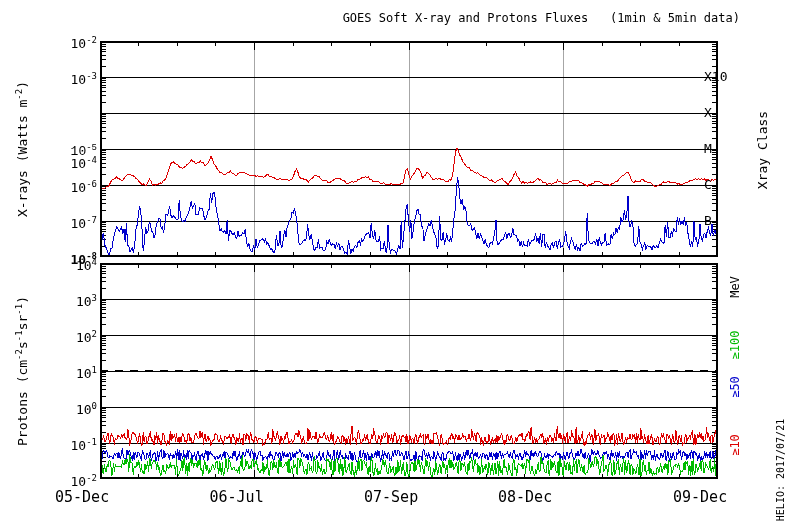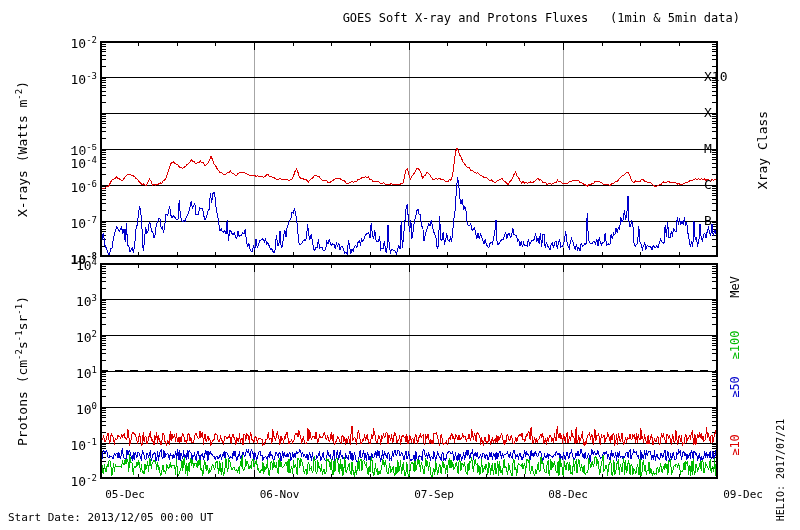--- a/index.html
+++ b/index.html
@@ -2,21 +2,21 @@
 <html><head>
 <meta charset="utf-8">
 <style>
   html,body{margin:0;padding:0;background:#ffffff;}
   .fig{position:relative;width:800px;height:530px;background:#ffffff;overflow:hidden;
        font-family:"DejaVu Sans Mono","Liberation Mono",monospace;color:#000;}
   .title{position:absolute;left:0;top:11px;width:740px;text-align:right;font-size:12px;white-space:pre;}
   .panel{position:absolute;overflow:visible;}
   .ytick{position:absolute;width:64px;text-align:right;font-size:13px;line-height:14px;}
   .ytick sup,.vlabel sup{font-size:9px;}
-  .xtick{position:absolute;width:90px;text-align:right;font-size:11px;top:488px;}
+  .xtick{position:absolute;width:90px;text-align:left;font-size:15px;top:488px;}
   .vlabel{position:absolute;white-space:nowrap;transform:translate(-50%,-50%) rotate(-90deg);font-size:13px;}
   .rclass{position:absolute;left:704px;font-size:13px;line-height:14px;}
   .startdate{position:absolute;left:8px;top:511px;font-size:11px;}
   .helio{font-size:10px;}
 </style>
 </head>
 <body>
 
 <div class="fig">
   <div class="title">GOES Soft X-ray and Protons Fluxes   (1min &amp; 5min data)</div>
@@ -52,21 +52,20 @@
       <path d="M0.0 190.3L0.9 195.7L1.8 197.3L2.7 189.9L3.6 187.8L4.5 189.3L5.4 189.9L6.3 187.9L7.2 189.5L8.1 194.4L9.0 195.1L9.9 192.8L10.8 194.0L11.7 193.5L12.6 195.1L13.5 195.7L14.4 189.9L15.3 192.4L16.2 190.8L17.1 190.9L18.0 194.6L18.9 189.5L19.8 194.2L20.7 195.4L21.6 188.6L22.5 185.3L23.4 194.6L24.3 195.3L25.2 195.3L26.1 197.7L27.0 187.3L27.9 192.1L28.8 188.5L29.7 187.2L30.6 192.0L31.5 194.9L32.4 196.5L33.3 189.4L34.2 197.3L35.1 189.0L36.0 192.0L36.9 194.5L37.8 189.7L38.7 189.2L39.6 191.3L40.5 194.1L41.4 197.6L42.3 187.7L43.2 189.0L44.1 192.3L45.0 195.8L45.9 197.1L46.8 190.6L47.7 190.4L48.6 195.3L49.5 190.8L50.4 187.5L51.3 198.0L52.2 194.4L53.1 190.8L54.0 191.4L54.9 189.3L55.8 197.5L56.7 197.8L57.6 188.0L58.5 197.8L59.4 191.5L60.3 187.9L61.2 187.1L62.1 195.1L63.0 195.1L63.9 187.5L64.8 195.1L65.7 190.6L66.6 191.7L67.5 190.5L68.4 191.7L69.3 197.0L70.2 191.0L71.1 192.9L72.0 192.5L72.9 195.3L73.8 192.2L74.7 194.1L75.6 187.8L76.5 196.7L77.4 185.7L78.3 196.7L79.2 186.9L80.1 197.9L81.0 190.3L81.9 192.3L82.8 196.1L83.7 187.2L84.6 197.0L85.5 192.5L86.4 197.0L87.3 186.9L88.2 196.2L89.1 187.2L90.0 189.2L90.9 189.3L91.8 198.2L92.7 192.5L93.6 193.1L94.5 190.7L95.4 195.1L96.3 198.2L97.2 188.9L98.1 188.4L99.0 192.4L99.9 197.3L100.8 192.5L101.7 192.1L102.6 190.5L103.5 197.0L104.4 194.1L105.3 187.5L106.2 191.5L107.1 188.2L108.0 197.6L108.9 188.3L109.8 190.9L110.7 189.1L111.6 191.4L112.5 191.2L113.4 193.9L114.3 193.7L115.2 196.0L116.1 193.8L117.0 192.9L117.9 195.5L118.8 194.9L119.7 193.0L120.6 191.6L121.5 196.6L122.4 191.8L123.3 192.4L124.2 188.4L125.1 195.9L126.0 188.8L126.9 190.1L127.8 191.4L128.7 193.6L129.6 194.8L130.5 193.9L131.4 194.4L132.3 195.4L133.2 188.0L134.1 193.2L135.0 188.2L135.9 193.9L136.8 198.0L137.7 193.9L138.6 193.8L139.5 188.2L140.4 195.8L141.3 195.1L142.2 190.7L143.1 189.2L144.0 192.3L144.9 194.0L145.8 189.3L146.7 187.2L147.6 188.9L148.5 187.1L149.4 192.3L150.3 193.8L151.2 186.6L152.1 188.1L153.0 190.5L153.9 197.7L154.8 189.3L155.7 193.2L156.6 196.5L157.5 194.9L158.4 189.6L159.3 188.7L160.2 188.5L161.1 193.2L162.0 192.1L162.9 197.5L163.8 194.2L164.7 194.2L165.6 193.5L166.5 194.9L167.4 195.8L168.3 192.1L169.2 193.9L170.1 188.5L171.0 192.5L171.9 191.4L172.8 195.8L173.7 196.4L174.6 195.9L175.5 189.5L176.4 189.9L177.3 191.4L178.2 193.9L179.1 190.1L180.0 189.4L180.9 198.1L181.8 195.1L182.7 187.7L183.6 195.4L184.5 189.3L185.4 193.4L186.3 193.7L187.2 190.6L188.1 193.8L189.0 191.4L189.9 189.4L190.8 197.5L191.7 196.6L192.6 189.1L193.5 193.4L194.4 191.4L195.3 194.6L196.2 188.8L197.1 190.8L198.0 189.5L198.9 189.6L199.8 186.8L200.7 187.4L201.6 193.6L202.5 188.7L203.4 193.1L204.3 191.7L205.2 193.6L206.1 195.0L207.0 190.9L207.9 197.4L208.8 192.5L209.7 189.9L210.6 192.8L211.5 198.0L212.4 189.0L213.3 196.8L214.2 196.6L215.1 197.2L216.0 195.9L216.9 192.7L217.8 194.3L218.7 190.1L219.6 189.0L220.5 197.4L221.4 196.5L222.3 192.5L223.2 189.0L224.1 195.7L225.0 197.3L225.9 197.5L226.8 193.9L227.7 187.3L228.6 192.8L229.5 193.0L230.4 192.1L231.3 198.0L232.2 196.5L233.1 192.9L234.0 186.8L234.9 197.8L235.8 197.9L236.7 190.2L237.6 188.1L238.5 196.4L239.4 193.9L240.3 187.4L241.2 193.7L242.1 192.4L243.0 195.4L243.9 194.5L244.8 197.4L245.7 190.4L246.6 194.1L247.5 194.5L248.4 196.2L249.3 189.3L250.2 188.5L251.1 196.7L252.0 190.0L252.9 198.2L253.8 192.4L254.7 189.1L255.6 196.3L256.5 198.0L257.4 198.2L258.3 197.9L259.2 192.5L260.1 187.2L261.0 195.2L261.9 194.3L262.8 191.3L263.7 187.2L264.6 196.7L265.5 190.3L266.4 197.8L267.3 189.6L268.2 191.2L269.1 197.2L270.0 193.2L270.9 196.4L271.8 190.0L272.7 194.5L273.6 194.4L274.5 193.3L275.4 187.8L276.3 194.6L277.2 187.1L278.1 193.1L279.0 188.4L279.9 194.1L280.8 197.9L281.7 195.6L282.6 186.9L283.5 196.3L284.4 189.2L285.3 190.8L286.2 193.0L287.1 195.6L288.0 190.0L288.9 189.8L289.8 196.6L290.7 195.2L291.6 197.6L292.5 187.8L293.4 193.7L294.3 187.9L295.2 187.9L296.1 192.6L297.0 191.2L297.9 187.2L298.8 187.2L299.7 192.4L300.6 192.4L301.5 189.9L302.4 191.0L303.3 194.4L304.2 197.4L305.1 191.2L306.0 188.4L306.9 195.5L307.8 194.6L308.7 188.4L309.6 195.1L310.5 197.2L311.4 197.1L312.3 196.3L313.2 195.8L314.1 191.7L315.0 197.7L315.9 188.0L316.8 195.3L317.7 197.8L318.6 194.2L319.5 192.9L320.4 193.5L321.3 193.8L322.2 198.0L323.1 187.3L324.0 186.8L324.9 191.4L325.8 193.6L326.7 189.7L327.6 196.0L328.5 188.9L329.4 192.9L330.3 196.5L331.2 193.2L332.1 194.2L333.0 195.6L333.9 188.0L334.8 193.2L335.7 196.5L336.6 195.3L337.5 188.8L338.4 190.5L339.3 194.2L340.2 194.3L341.1 197.6L342.0 191.3L342.9 188.9L343.8 196.7L344.7 195.3L345.6 196.9L346.5 193.8L347.4 189.5L348.3 189.2L349.2 188.5L350.1 189.0L351.0 191.0L351.9 190.8L352.8 188.5L353.7 197.8L354.6 195.2L355.5 189.5L356.4 195.9L357.3 198.1L358.2 190.0L359.1 197.3L360.0 190.6L360.9 193.3L361.8 196.7L362.7 195.1L363.6 189.0L364.5 196.5L365.4 193.8L366.3 186.8L367.2 192.9L368.1 186.8L369.0 192.2L369.9 195.5L370.8 190.9L371.7 190.1L372.6 186.5L373.5 196.6L374.4 190.7L375.3 189.6L376.2 193.9L377.1 189.3L378.0 194.3L378.9 195.5L379.8 193.5L380.7 190.8L381.6 196.6L382.5 190.3L383.4 190.6L384.3 191.2L385.2 196.3L386.1 191.2L387.0 192.4L387.9 196.1L388.8 196.1L389.7 188.8L390.6 193.7L391.5 188.8L392.4 197.3L393.3 190.4L394.2 193.2L395.1 190.8L396.0 196.6L396.9 189.4L397.8 195.5L398.7 190.3L399.6 189.0L400.5 188.2L401.4 195.9L402.3 190.5L403.2 193.9L404.1 191.4L405.0 191.7L405.9 191.0L406.8 190.3L407.7 189.0L408.6 193.9L409.5 194.2L410.4 189.0L411.3 194.4L412.2 195.0L413.1 189.0L414.0 187.4L414.9 190.9L415.8 194.9L416.7 192.2L417.6 191.8L418.5 197.3L419.4 190.2L420.3 190.6L421.2 194.3L422.1 196.9L423.0 194.6L423.9 191.7L424.8 187.4L425.7 194.4L426.6 188.3L427.5 191.4L428.4 191.1L429.3 194.0L430.2 197.0L431.1 187.3L432.0 193.2L432.9 189.8L433.8 194.4L434.7 189.7L435.6 188.9L436.5 192.3L437.4 193.2L438.3 192.6L439.2 189.1L440.1 188.6L441.0 190.1L441.9 194.7L442.8 196.9L443.7 195.4L444.6 191.9L445.5 194.0L446.4 194.2L447.3 191.6L448.2 194.8L449.1 191.2L450.0 192.5L450.9 193.0L451.8 193.3L452.7 194.6L453.6 192.7L454.5 191.3L455.4 192.4L456.3 188.0L457.2 190.9L458.1 191.8L459.0 190.1L459.9 197.5L460.8 192.6L461.7 194.2L462.6 196.2L463.5 189.2L464.4 193.3L465.3 196.7L466.2 191.8L467.1 189.3L468.0 193.2L468.9 195.6L469.8 190.6L470.7 190.1L471.6 187.6L472.5 192.7L473.4 195.6L474.3 196.6L475.2 194.2L476.1 189.9L477.0 193.1L477.9 187.7L478.8 192.5L479.7 192.9L480.6 186.6L481.5 187.0L482.4 193.1L483.3 192.0L484.2 195.9L485.1 189.0L486.0 195.2L486.9 195.1L487.8 192.7L488.7 189.9L489.6 196.7L490.5 198.0L491.4 186.9L492.3 188.0L493.2 192.1L494.1 188.3L495.0 190.2L495.9 191.7L496.8 191.7L497.7 186.8L498.6 191.8L499.5 192.1L500.4 195.5L501.3 194.6L502.2 194.7L503.1 190.9L504.0 189.4L504.9 191.3L505.8 189.3L506.7 188.1L507.6 195.8L508.5 190.8L509.4 195.7L510.3 198.0L511.2 187.5L512.1 193.4L513.0 189.8L513.9 192.7L514.8 194.3L515.7 189.5L516.6 197.5L517.5 189.4L518.4 195.2L519.3 187.9L520.2 194.9L521.1 194.2L522.0 193.0L522.9 195.7L523.8 193.5L524.7 194.8L525.6 190.2L526.5 189.4L527.4 189.9L528.3 195.3L529.2 187.5L530.1 186.8L531.0 196.2L531.9 192.1L532.8 191.4L533.7 187.4L534.6 189.9L535.5 190.0L536.4 189.0L537.3 193.9L538.2 192.8L539.1 196.2L540.0 197.7L540.9 187.4L541.8 197.0L542.7 190.9L543.6 195.9L544.5 187.5L545.4 196.0L546.3 187.4L547.2 193.0L548.1 189.5L549.0 188.4L549.9 188.3L550.8 190.2L551.7 196.8L552.6 192.6L553.5 197.1L554.4 187.5L555.3 197.5L556.2 192.5L557.1 191.2L558.0 194.5L558.9 196.1L559.8 197.0L560.7 190.5L561.6 190.7L562.5 194.7L563.4 193.8L564.3 187.6L565.2 187.8L566.1 198.0L567.0 193.4L567.9 188.4L568.8 194.5L569.7 197.4L570.6 190.2L571.5 196.5L572.4 194.0L573.3 188.9L574.2 193.6L575.1 197.0L576.0 196.5L576.9 190.1L577.8 191.7L578.7 187.1L579.6 188.9L580.5 188.0L581.4 196.9L582.3 192.1L583.2 188.8L584.1 189.6L585.0 192.8L585.9 189.7L586.8 197.1L587.7 191.3L588.6 194.1L589.5 191.6L590.4 193.9L591.3 187.3L592.2 190.0L593.1 196.0L594.0 188.3L594.9 189.3L595.8 191.2L596.7 190.3L597.6 198.1L598.5 194.1L599.4 190.0L600.3 198.0L601.2 193.2L602.1 197.1L603.0 195.4L603.9 193.7L604.8 188.3L605.7 195.1L606.6 189.1L607.5 193.6L608.4 192.1L609.3 193.5L610.2 188.5L611.1 195.6L612.0 194.1L612.9 187.6L613.8 195.8L614.7 195.4L615.6 187.1L616.5 187.2L617.4 187.5" stroke="#0000cc" stroke-width="1" fill="none" shape-rendering="crispEdges"></path>
       <path d="M0.0 209.8L0.9 210.8L1.8 200.4L2.7 208.7L3.6 211.0L4.5 200.8L5.4 208.3L6.3 208.2L7.2 201.8L8.1 203.8L9.0 197.8L9.9 197.7L10.8 201.2L11.7 212.5L12.6 209.7L13.5 200.3L14.4 208.8L15.3 201.5L16.2 203.4L17.1 203.2L18.0 204.1L18.9 203.7L19.8 203.0L20.7 203.8L21.6 204.5L22.5 196.7L23.4 201.9L24.3 201.6L25.2 196.4L26.1 201.4L27.0 195.9L27.9 197.1L28.8 209.2L29.7 191.5L30.6 199.1L31.5 199.6L32.4 200.5L33.3 212.2L34.2 203.4L35.1 203.8L36.0 204.6L36.9 198.7L37.8 203.1L38.7 197.3L39.6 201.1L40.5 208.7L41.4 201.5L42.3 209.7L43.2 208.2L44.1 210.8L45.0 201.0L45.9 206.6L46.8 203.8L47.7 198.5L48.6 208.8L49.5 195.6L50.4 197.2L51.3 205.9L52.2 200.1L53.1 198.5L54.0 197.6L54.9 198.5L55.8 199.4L56.7 207.0L57.6 198.8L58.5 206.2L59.4 204.0L60.3 212.7L61.2 211.3L62.1 206.1L63.0 202.1L63.9 208.3L64.8 207.7L65.7 211.4L66.6 200.7L67.5 204.0L68.4 205.1L69.3 205.0L70.2 199.4L71.1 204.9L72.0 202.3L72.9 202.0L73.8 202.8L74.7 202.4L75.6 211.5L76.5 195.7L77.4 208.0L78.3 212.5L79.2 210.3L80.1 207.9L81.0 204.7L81.9 196.7L82.8 207.8L83.7 196.6L84.6 194.8L85.5 211.2L86.4 200.0L87.3 212.5L88.2 200.2L89.1 208.5L90.0 199.6L90.9 195.5L91.8 202.8L92.7 197.1L93.6 205.2L94.5 200.4L95.4 200.6L96.3 200.3L97.2 205.2L98.1 197.5L99.0 202.5L99.9 195.9L100.8 206.9L101.7 204.7L102.6 212.8L103.5 208.6L104.4 197.6L105.3 199.6L106.2 208.1L107.1 201.7L108.0 206.6L108.9 210.8L109.8 206.2L110.7 208.6L111.6 203.8L112.5 201.6L113.4 202.2L114.3 206.0L115.2 204.8L116.1 198.9L117.0 198.3L117.9 204.7L118.8 210.9L119.7 197.9L120.6 205.5L121.5 212.0L122.4 199.5L123.3 212.9L124.2 210.9L125.1 204.5L126.0 195.5L126.9 204.6L127.8 208.8L128.7 196.8L129.6 198.3L130.5 200.1L131.4 206.8L132.3 206.2L133.2 204.7L134.1 204.3L135.0 206.9L135.9 207.6L136.8 206.4L137.7 210.4L138.6 204.5L139.5 210.6L140.4 197.8L141.3 203.6L142.2 192.4L143.1 207.8L144.0 206.9L144.9 205.1L145.8 196.0L146.7 203.1L147.6 197.6L148.5 205.6L149.4 205.0L150.3 201.9L151.2 206.2L152.1 196.8L153.0 196.1L153.9 203.8L154.8 201.2L155.7 198.2L156.6 197.5L157.5 206.2L158.4 205.6L159.3 208.5L160.2 209.7L161.1 206.8L162.0 208.0L162.9 199.1L163.8 210.5L164.7 203.3L165.6 205.9L166.5 205.4L167.4 197.3L168.3 208.0L169.2 212.5L170.1 206.1L171.0 199.3L171.9 198.8L172.8 207.0L173.7 197.1L174.6 203.6L175.5 204.6L176.4 199.4L177.3 207.7L178.2 210.9L179.1 195.4L180.0 204.4L180.9 198.5L181.8 203.9L182.7 204.5L183.6 203.6L184.5 202.2L185.4 199.9L186.3 201.4L187.2 198.1L188.1 209.9L189.0 196.2L189.9 209.8L190.8 206.9L191.7 202.9L192.6 211.2L193.5 197.5L194.4 205.4L195.3 200.7L196.2 204.9L197.1 212.1L198.0 195.6L198.9 195.7L199.8 205.3L200.7 195.5L201.6 197.6L202.5 200.0L203.4 205.3L204.3 210.6L205.2 207.7L206.1 206.4L207.0 211.6L207.9 201.2L208.8 199.0L209.7 206.8L210.6 205.4L211.5 204.1L212.4 210.4L213.3 207.0L214.2 193.2L215.1 199.0L216.0 208.8L216.9 211.1L217.8 196.8L218.7 204.1L219.6 203.7L220.5 209.1L221.4 201.2L222.3 211.5L223.2 208.6L224.1 206.1L225.0 211.0L225.9 210.7L226.8 195.3L227.7 197.7L228.6 197.0L229.5 200.4L230.4 206.5L231.3 196.3L232.2 209.8L233.1 212.3L234.0 197.9L234.9 209.4L235.8 196.0L236.7 195.4L237.6 195.5L238.5 205.3L239.4 211.4L240.3 196.3L241.2 207.9L242.1 200.8L243.0 212.6L243.9 206.2L244.8 193.6L245.7 208.8L246.6 209.2L247.5 204.4L248.4 204.0L249.3 200.4L250.2 209.5L251.1 210.5L252.0 199.3L252.9 206.9L253.8 211.7L254.7 213.3L255.6 202.8L256.5 212.1L257.4 205.5L258.3 195.8L259.2 208.3L260.1 196.4L261.0 196.1L261.9 208.3L262.8 198.0L263.7 197.4L264.6 198.8L265.5 202.7L266.4 199.1L267.3 208.3L268.2 211.7L269.1 203.3L270.0 208.8L270.9 197.9L271.8 194.2L272.7 208.0L273.6 212.2L274.5 211.7L275.4 199.7L276.3 209.0L277.2 206.6L278.1 212.4L279.0 208.5L279.9 210.9L280.8 207.4L281.7 205.7L282.6 196.2L283.5 199.2L284.4 204.4L285.3 196.7L286.2 203.5L287.1 209.2L288.0 211.0L288.9 205.4L289.8 200.4L290.7 209.9L291.6 207.1L292.5 205.7L293.4 203.1L294.3 212.8L295.2 211.2L296.1 203.6L297.0 210.7L297.9 197.5L298.8 209.1L299.7 205.8L300.6 197.3L301.5 211.0L302.4 205.6L303.3 199.5L304.2 208.5L305.1 213.4L306.0 209.6L306.9 199.5L307.8 210.0L308.7 213.2L309.6 211.4L310.5 203.1L311.4 199.6L312.3 199.7L313.2 200.8L314.1 209.0L315.0 197.9L315.9 207.8L316.8 203.7L317.7 196.0L318.6 199.7L319.5 196.8L320.4 208.8L321.3 198.7L322.2 202.6L323.1 206.2L324.0 211.1L324.9 204.0L325.8 195.1L326.7 204.4L327.6 198.0L328.5 208.3L329.4 199.5L330.3 206.6L331.2 213.0L332.1 213.4L333.0 208.9L333.9 205.6L334.8 212.0L335.7 197.9L336.6 203.4L337.5 211.6L338.4 209.1L339.3 201.8L340.2 202.4L341.1 210.8L342.0 203.9L342.9 197.9L343.8 203.7L344.7 201.4L345.6 210.5L346.5 201.9L347.4 210.1L348.3 198.5L349.2 196.9L350.1 205.4L351.0 196.8L351.9 204.5L352.8 199.4L353.7 206.4L354.6 205.4L355.5 202.0L356.4 198.8L357.3 205.2L358.2 211.2L359.1 198.2L360.0 197.5L360.9 208.3L361.8 200.8L362.7 200.6L363.6 203.2L364.5 200.6L365.4 205.3L366.3 210.1L367.2 211.0L368.1 200.2L369.0 207.7L369.9 198.8L370.8 199.1L371.7 194.1L372.6 203.3L373.5 209.4L374.4 198.0L375.3 197.2L376.2 202.1L377.1 201.1L378.0 209.6L378.9 201.7L379.8 211.7L380.7 208.7L381.6 195.6L382.5 209.9L383.4 207.9L384.3 204.1L385.2 206.0L386.1 200.8L387.0 205.3L387.9 211.7L388.8 199.4L389.7 201.4L390.6 211.8L391.5 204.1L392.4 199.6L393.3 211.7L394.2 205.9L395.1 199.6L396.0 211.0L396.9 206.0L397.8 197.8L398.7 213.2L399.6 198.0L400.5 209.0L401.4 207.8L402.3 211.6L403.2 203.9L404.1 196.2L405.0 205.2L405.9 203.1L406.8 207.8L407.7 212.3L408.6 199.8L409.5 204.1L410.4 209.6L411.3 210.1L412.2 213.4L413.1 198.9L414.0 196.4L414.9 206.8L415.8 204.2L416.7 212.9L417.6 203.6L418.5 200.3L419.4 201.4L420.3 202.1L421.2 203.0L422.1 200.4L423.0 205.5L423.9 202.6L424.8 200.5L425.7 210.5L426.6 196.1L427.5 196.2L428.4 199.0L429.3 195.9L430.2 210.8L431.1 207.5L432.0 202.8L432.9 207.4L433.8 210.4L434.7 213.1L435.6 205.9L436.5 208.9L437.4 205.2L438.3 199.3L439.2 208.7L440.1 208.1L441.0 194.0L441.9 201.1L442.8 198.6L443.7 205.5L444.6 208.0L445.5 209.8L446.4 209.9L447.3 198.4L448.2 198.0L449.1 212.5L450.0 207.4L450.9 196.4L451.8 207.1L452.7 200.5L453.6 202.8L454.5 197.7L455.4 204.7L456.3 209.7L457.2 209.4L458.1 197.8L459.0 212.8L459.9 195.4L460.8 204.1L461.7 200.6L462.6 211.2L463.5 212.3L464.4 197.8L465.3 204.4L466.2 207.2L467.1 199.6L468.0 200.5L468.9 207.8L469.8 199.5L470.7 210.0L471.6 209.5L472.5 211.6L473.4 195.8L474.3 207.6L475.2 199.4L476.1 197.5L477.0 209.8L477.9 201.7L478.8 195.9L479.7 201.5L480.6 207.8L481.5 201.6L482.4 205.5L483.3 209.8L484.2 201.8L485.1 211.5L486.0 209.8L486.9 209.4L487.8 209.8L488.7 196.6L489.6 198.1L490.5 204.4L491.4 202.8L492.3 198.0L493.2 203.2L494.1 201.1L495.0 194.2L495.9 193.3L496.8 202.8L497.7 196.0L498.6 202.0L499.5 211.5L500.4 209.1L501.3 199.7L502.2 197.7L503.1 192.3L504.0 208.3L504.9 206.5L505.8 202.9L506.7 202.7L507.6 213.2L508.5 203.3L509.4 200.3L510.3 198.1L511.2 200.2L512.1 213.0L513.0 209.2L513.9 197.1L514.8 211.1L515.7 210.4L516.6 200.5L517.5 200.3L518.4 195.6L519.3 212.0L520.2 201.5L521.1 204.6L522.0 209.0L522.9 200.7L523.8 195.5L524.7 212.4L525.6 196.9L526.5 209.5L527.4 207.1L528.3 197.5L529.2 201.1L530.1 211.8L531.0 202.1L531.9 201.6L532.8 212.1L533.7 205.8L534.6 206.2L535.5 210.2L536.4 209.0L537.3 201.2L538.2 205.2L539.1 212.3L540.0 195.9L540.9 212.3L541.8 211.8L542.7 199.6L543.6 197.0L544.5 208.2L545.4 202.3L546.3 212.3L547.2 207.0L548.1 207.1L549.0 199.2L549.9 210.5L550.8 205.0L551.7 209.5L552.6 212.5L553.5 208.2L554.4 211.7L555.3 210.3L556.2 211.3L557.1 204.0L558.0 205.8L558.9 209.5L559.8 205.5L560.7 199.8L561.6 208.3L562.5 209.0L563.4 203.3L564.3 207.3L565.2 199.9L566.1 205.9L567.0 201.3L567.9 212.2L568.8 197.7L569.7 198.3L570.6 196.3L571.5 212.1L572.4 208.7L573.3 206.2L574.2 202.4L575.1 203.4L576.0 201.3L576.9 202.1L577.8 204.0L578.7 200.3L579.6 204.1L580.5 210.4L581.4 208.3L582.3 208.8L583.2 206.0L584.1 199.3L585.0 207.4L585.9 199.5L586.8 200.7L587.7 198.3L588.6 212.3L589.5 202.1L590.4 212.9L591.3 198.0L592.2 211.8L593.1 196.0L594.0 207.8L594.9 211.6L595.8 200.9L596.7 203.3L597.6 208.7L598.5 205.1L599.4 203.1L600.3 198.2L601.2 207.5L602.1 197.1L603.0 199.2L603.9 209.8L604.8 206.9L605.7 200.6L606.6 202.5L607.5 203.4L608.4 205.9L609.3 204.9L610.2 196.0L611.1 209.5L612.0 205.1L612.9 203.2L613.8 209.2L614.7 195.2L615.6 212.1L616.5 212.0L617.4 200.5" stroke="#00bb00" stroke-width="1" fill="none" shape-rendering="crispEdges"></path>
       <rect x="1" y="1" width="616" height="214" fill="none" stroke="#000" stroke-width="2" shape-rendering="crispEdges"></rect>
     </svg>
 
   <div class="vlabel" id="ylabel-xray" style="left:22px;top:149px;">X-rays (Watts m<sup>-2</sup>)</div>
   <div class="vlabel" id="ylabel-proton" style="left:22px;top:371px;">Protons (cm<sup>-2</sup>s<sup>-1</sup>sr<sup>-1</sup>)</div>
 
   <div class="vlabel" style="left:762px;top:150px;">Xray Class</div>
 
-  <div class="startdate">Start Date: 2013/12/05 00:00 UT</div>
   <div class="vlabel helio" style="left:780px;top:470px;">HELIO: 2017/07/21</div>
 <div class="ytick" style="left: 33px; top: 33px;">10<sup>-2</sup></div>
     <div class="ytick" style="left: 33px; top: 69px;">10<sup>-3</sup></div>
     <div class="ytick" style="left: 33px; top: 105px; margin-top: 48px;">10<sup>-4</sup></div>
     <div class="ytick" style="left: 33px; top: 141px; font-family: Liberation Mono, monospace;">10<sup>-5</sup></div>
     <div class="ytick" style="left: 33px; top: 177px; text-align: right;">10<sup>-6</sup></div>
     <div class="ytick" style="left: 33px; top: 213px;">10<sup>-7</sup></div>
     <div class="ytick" style="left: 33px; top: 249px; font-weight: bold;">10<sup>-8</sup></div>
     <div class="rclass" style="top: 70px;">X10</div>
     <div class="rclass" style="top: 106px;">X</div>
@@ -78,17 +77,17 @@
     <div class="ytick" style="left: 33px; top: 327px;">10<sup>2</sup></div>
     <div class="ytick" style="left: 33px; top: 363px;">10<sup>1</sup></div>
     <div class="ytick" style="left: 33px; top: 399px;">10<sup>0</sup></div>
     <div class="ytick" style="left: 33px; top: 435px;">10<sup>-1</sup></div>
     <div class="ytick" style="left: 33px; top: 471px;">10<sup>-2</sup></div>
     <div class="vlabel" style="left: 735px; top: 287px; color: rgb(0, 0, 0); font-size: 12px;">MeV</div>
     <div class="vlabel" style="left: 735px; top: 345px; color: rgb(0, 187, 0); font-size: 12px;">≥100</div>
     <div class="vlabel" style="left: 735px; top: 387px; color: rgb(0, 0, 204); font-size: 12px;">≥50</div>
     <div class="vlabel" style="left: 735px; top: 445px; color: rgb(221, 0, 0); font-size: 12px;">≥10</div>
     <div class="xtick" style="left: 55px;">05-Dec</div>
-    <div class="xtick" style="left: 209.5px;">06-Nov</div>
+    <div class="xtick" style="left: 209.5px;">06-Jul</div>
     <div class="xtick" style="left: 364px;">07-Sep</div>
     <div class="xtick" style="left: 498px;">08-Dec</div>
     <div class="xtick" style="left: 673px;">09-Dec</div>
   </div>
 
 </body></html>

